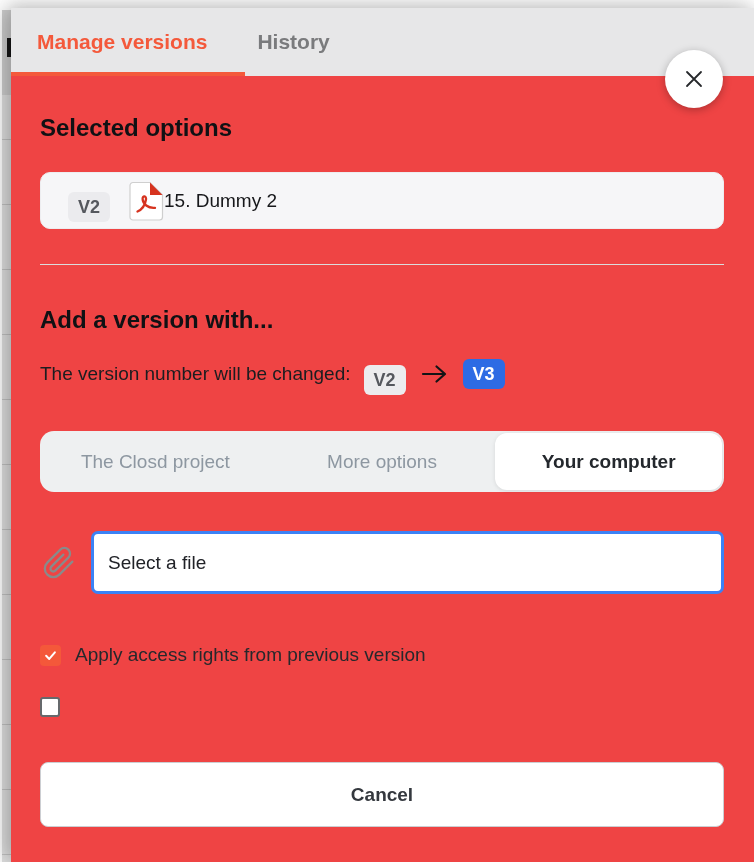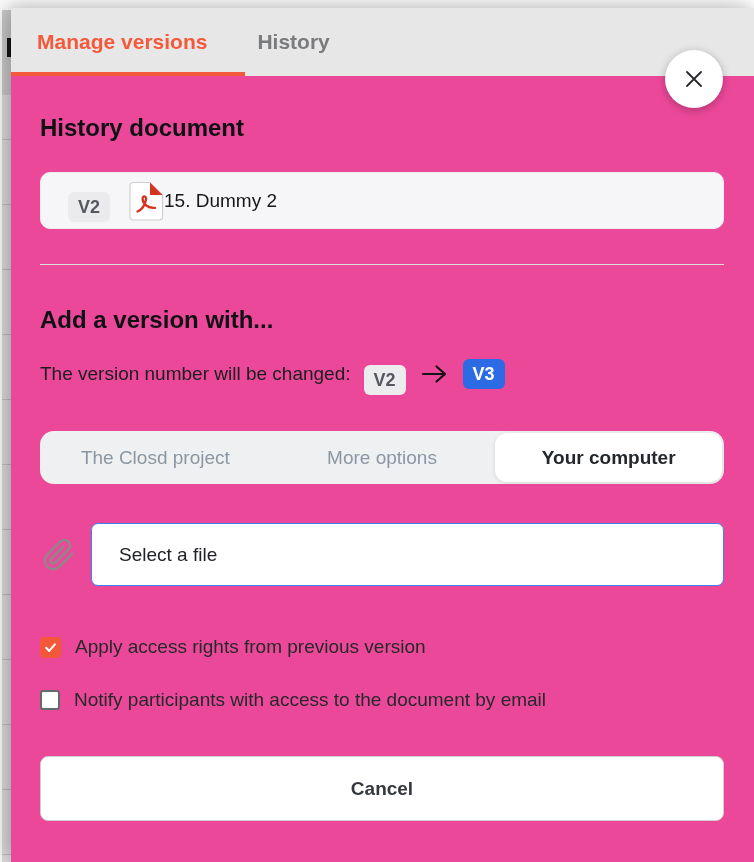--- a/index.html
+++ b/index.html
@@ -7,21 +7,21 @@
               font-family:"Liberation Sans","DejaVu Sans",sans-serif; }
 
   
   .bg-strip { position:absolute; left:2px; top:10px; width:9px; height:852px;
               background:repeating-linear-gradient(to bottom,#e1e1e1 0 64px,#c3c3c3 64px 65px); }
   .bg-strip-top { position:absolute; left:2px; top:10px; width:9px; height:85px; background:#cfcfcf; }
   .bg-mark { position:absolute; left:7px; top:38px; width:5px; height:19px; background:#161616; }
 
   
   .modal { position:absolute; left:11px; top:8px; width:743px; height:854px;
-           background:#ec4899; box-shadow:-8px 0 22px rgba(0,0,0,.22), 0 -4px 14px rgba(0,0,0,.10); }
+           background:#ef4444; box-shadow:-8px 0 22px rgba(0,0,0,.22), 0 -4px 14px rgba(0,0,0,.10); }
 
   .tabbar { position:relative; height:68px; background:#e7e7e8; display:flex;
             align-items:center; padding-left:26px; gap:50px; }
   .tab { font-size:21px; font-weight:bold; cursor:pointer; }
   .tab.active { color:#f4593b; }
   .tab.inactive { color:#7a7b7d; }
   .tab-underline { position:absolute; left:0; bottom:0; width:234px; height:4px; background:#f4593b; }
 
   .close-btn { position:absolute; left:654px; top:42px; width:58px; height:58px;
                background:#ffffff; border-radius:50%; box-shadow:0 2px 8px rgba(0,0,0,.28);
@@ -42,32 +42,32 @@
   .doc-title { font-size:19px; color:#17181b; }
 
   .divider { margin-top:35px; border-top:1px solid #dcdcdc; }
 
   .h-title.second { margin-top:41px; }
 
   .version-line { margin-top:18px; display:flex; align-items:center; gap:13px;
                   font-size:19px; color:#1b1d20; }
   .arrow-icon { display:flex; align-items:center; margin:0 2px; }
 
-  .segmented { margin-top:36px; height:53px; background:#eef0f1; border-radius:14px;
+  .segmented { margin-top:36px; height:61px; background:#eef0f1; border-radius:14px;
                display:flex; padding:2px; }
   .segment { flex:1; display:flex; align-items:center; justify-content:center;
              font-size:19px; color:#8d97a1; cursor:pointer; border-radius:12px; }
   .segment.selected { background:#ffffff; color:#24282d; font-weight:bold;
                       box-shadow:0 1px 4px rgba(0,0,0,.10); }
 
   .file-row { margin-top:39px; display:flex; align-items:center; }
   .clip-icon { width:34px; height:42px; margin-left:2px; margin-right:15px; flex:0 0 auto;
                display:flex; align-items:center; }
-  .file-input { flex:1; height:63px; background:#ffffff; border:1px solid #3b82f6;
-                border-radius:7px; display:flex; align-items:center; padding-left:27px;
+  .file-input { flex:1; height:63px; background:#ffffff; border:3px solid #3b82f6;
+                border-radius:7px; display:flex; align-items:center; padding-left:14px;
                 font-size:19px; color:#202227; cursor:pointer; }
 
   .check-row { display:flex; align-items:center; gap:14px; font-size:19px; color:#26282c; }
   .check-row.first { margin-top:50px; }
   .check-row.second { margin-top:31px; }
   .checkbox { width:21px; height:21px; flex:0 0 auto; border-radius:4px;
               display:flex; align-items:center; justify-content:center; cursor:pointer; }
   .checkbox.checked { background:#f4583a; }
   .checkbox.unchecked { width:20px; height:20px; background:#ffffff;
                         border:2px solid #66696c; border-radius:3px; }
@@ -98,21 +98,21 @@
   <div class="close-btn">
     <span>
       <svg width="24" height="24" viewBox="0 0 24 24">
         <path d="M5 5 L19 19 M19 5 L5 19" stroke="#26282b" stroke-width="1.8" fill="none" stroke-linecap="round"></path>
       </svg>
     </span>
   </div>
 
   <div class="content">
 
-    <div class="h-title">History document</div>
+    <div class="h-title">Selected options</div>
 
     <div class="doc-card">
       <span class="badge badge-gray">V2</span>
       <span class="pdf-wrap">
         <svg width="35" height="40" viewBox="0 0 35 40">
           <path d="M4 1.5 H21 L33.5 14 V36 a3 3 0 0 1 -3 3 H4 a3 3 0 0 1 -3 -3 V4.5 a3 3 0 0 1 3 -3 Z" fill="#ffffff" stroke="#cfcfcf" stroke-width="1.2"></path>
           <path d="M21 1.5 L33.5 14 H21 Z" fill="#d6331f"></path>
           <path d="M8.5 30.5 C 13 28.5 16.2 23.5 17 18.5 C 17.6 14.6 13.4 14.2 13.6 18 C 13.8 23 19 27.5 26 26.8" stroke="#d6331f" stroke-width="2.3" fill="none" stroke-linecap="round"></path>
         </svg>
       </span>
@@ -155,21 +155,20 @@
           <svg width="15" height="15" viewBox="0 0 24 24">
             <path d="M5 12.5 L10 17.5 L19 7" stroke="#ffffff" stroke-width="3.2" fill="none" stroke-linecap="round" stroke-linejoin="round"></path>
           </svg>
         </span>
       </span>
       <span>Apply access rights from previous version</span>
     </div>
 
     <div class="check-row second">
       <span class="checkbox unchecked"></span>
-      <span>Notify participants with access to the document by email</span>
     </div>
 
     <div class="footer">
       <button class="btn btn-cancel">Cancel</button>
     </div>
 
   </div>
 </div>
 
 </body></html>

